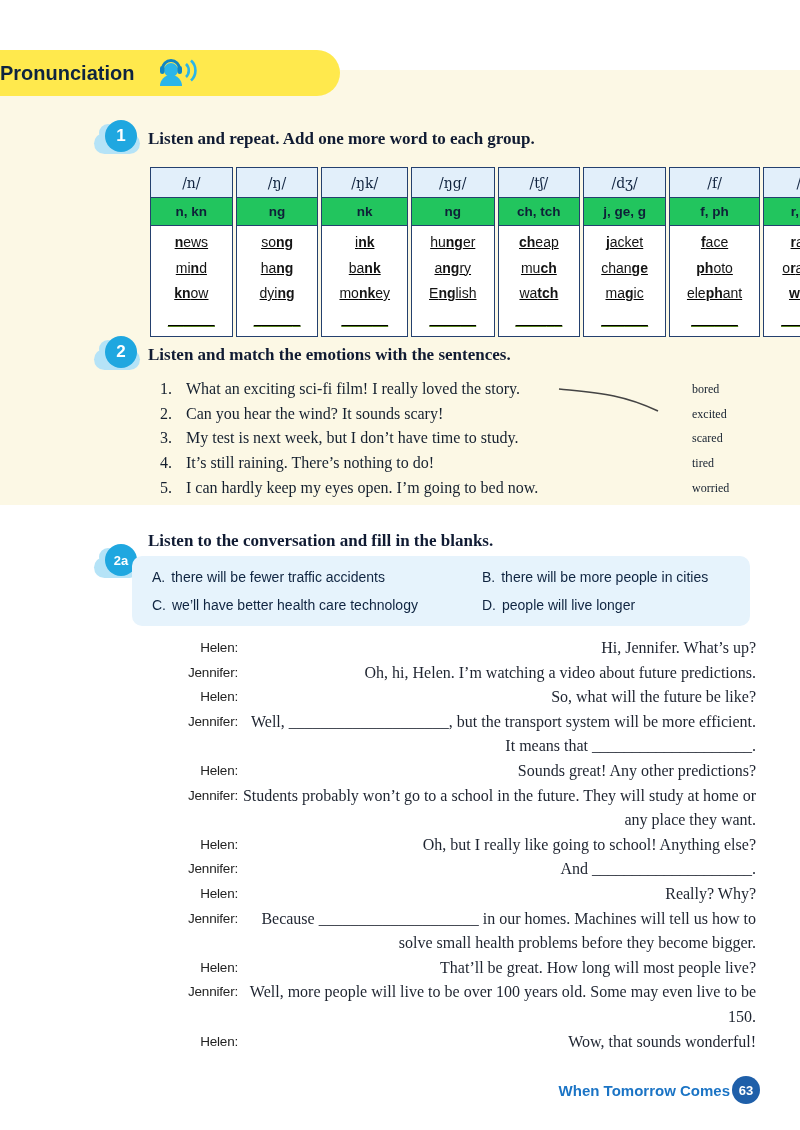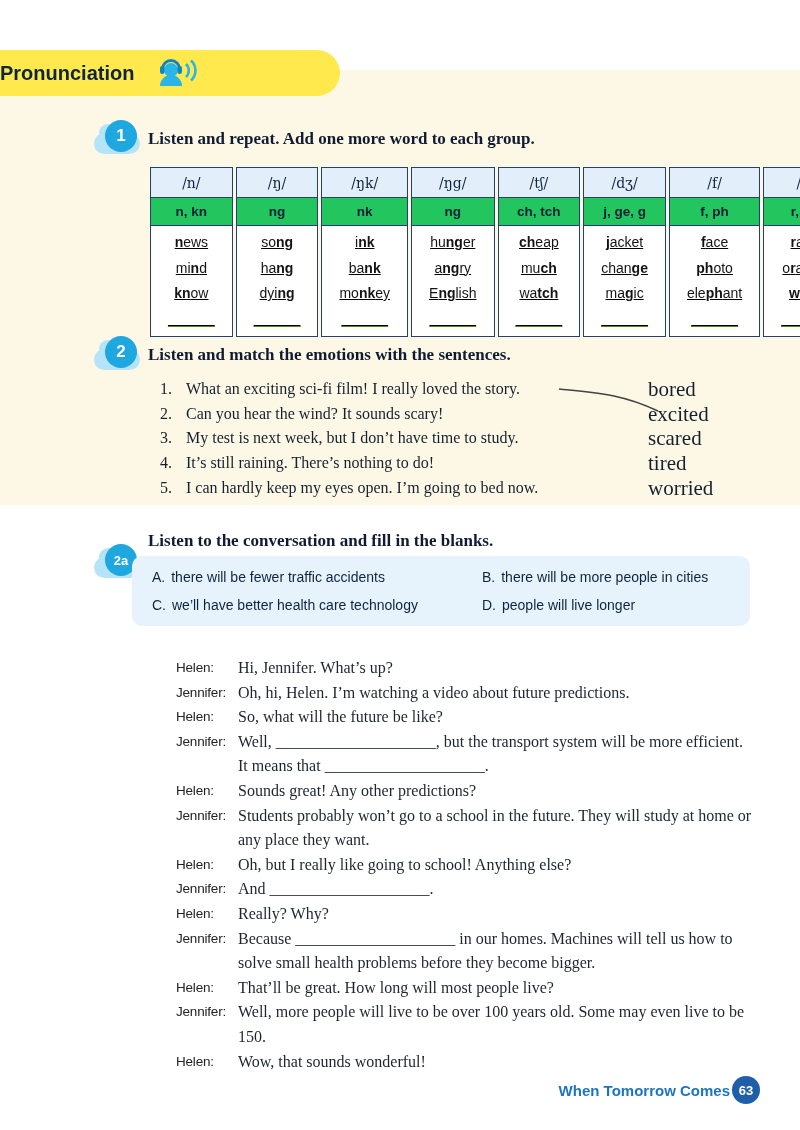--- a/index.html
+++ b/index.html
@@ -35,31 +35,31 @@
                    justify-content:center; font-family:"Liberation Sans", sans-serif; font-weight:bold; font-size:13.5px; color:#0E2038; }
   .pcol-body { padding:4px 17px 8px; text-align:center;text-decoration:underline; }
   .pword { font-family:"Liberation Sans", sans-serif; font-size:14px; color:#141414; line-height:25.5px; white-space:nowrap; }
   .pword .b { font-weight:bold; }
   .pblank { font-family:"Liberation Sans", sans-serif; font-size:14px; color:#4d7c0f; line-height:18px; margin-top:3px; letter-spacing:0; }
 
   
   .match { position:absolute; left:160px; top:377px; width:490px; }
   .match-row { display:flex; line-height:24.7px; font-size:16px; color:#15202F; }
   .match-num { width:26px; flex:0 0 26px; }
-  .emotions { position:absolute; left:648px; top:377px; line-height:24.7px; font-size:21px; color:#15202F; }
+  .emotions { position:absolute; left:692px; top:377px; line-height:24.7px; font-size:12px; color:#15202F; }
   .match-svg { position:absolute; left:556px; top:383px; }
 
   
   .options { position:absolute; left:132px; top:556px; width:618px; height:70px; background:#E6F3FC; border-radius:10px;
              padding:0 20px; display:grid; grid-template-columns:330px 1fr; row-gap:4px; align-content:center;
              font-family:"Liberation Sans", sans-serif; font-size:14px; color:#0F2440; }
   .option { display:flex; gap:6px; line-height:24px; }
 
   
-  .dialogue { position:absolute; left:176px; top:656px; width:580px; }
+  .dialogue { position:absolute; left:176px; top:636px; width:580px;text-align:right; }
   .turn { display:flex; font-size:16px; line-height:24.6px; color:#1E2430; }
   .speaker { flex:0 0 62px; width:62px; font-family:"Liberation Sans", sans-serif; font-size:13.5px; color:#232323;
              line-height:24.6px; letter-spacing:-0.2px; }
   .turn-text { flex:1; }
 
   
   .footer { position:absolute; right:40px; top:1076px; display:flex; align-items:center; gap:2px; }
   .footer-title { font-family:"Liberation Sans", sans-serif; font-weight:bold; font-size:15px; color:#1B74C5; }
   .page-circle { width:28px; height:28px; border-radius:50%; background:#1F5FA9; color:#fff;
                  font-family:"Liberation Sans", sans-serif; font-weight:bold; font-size:13px;

